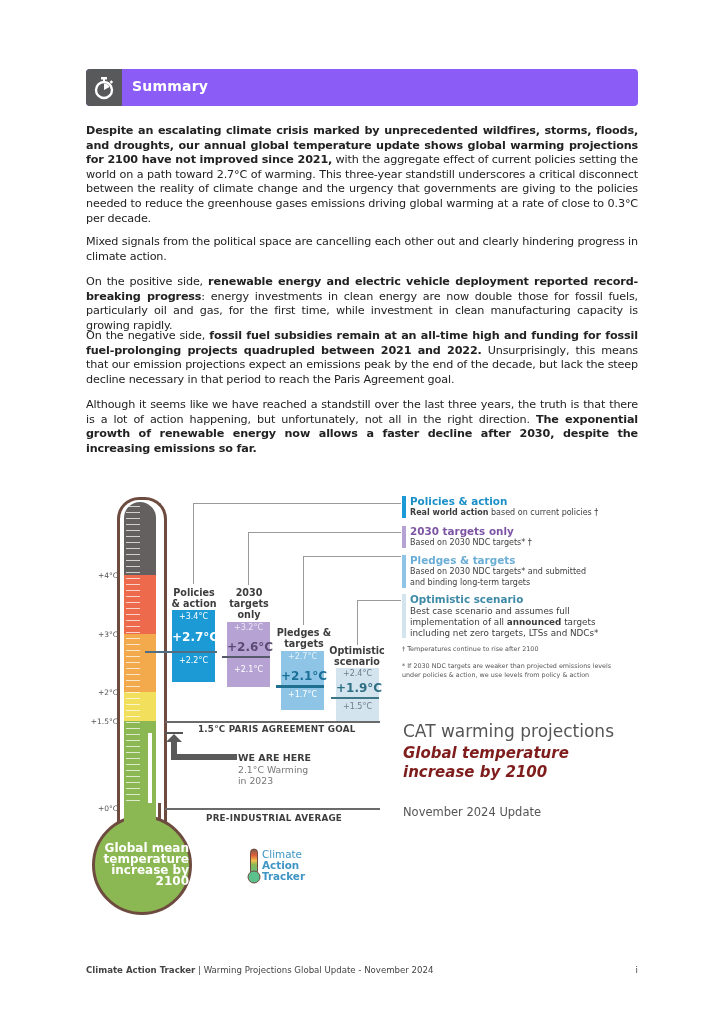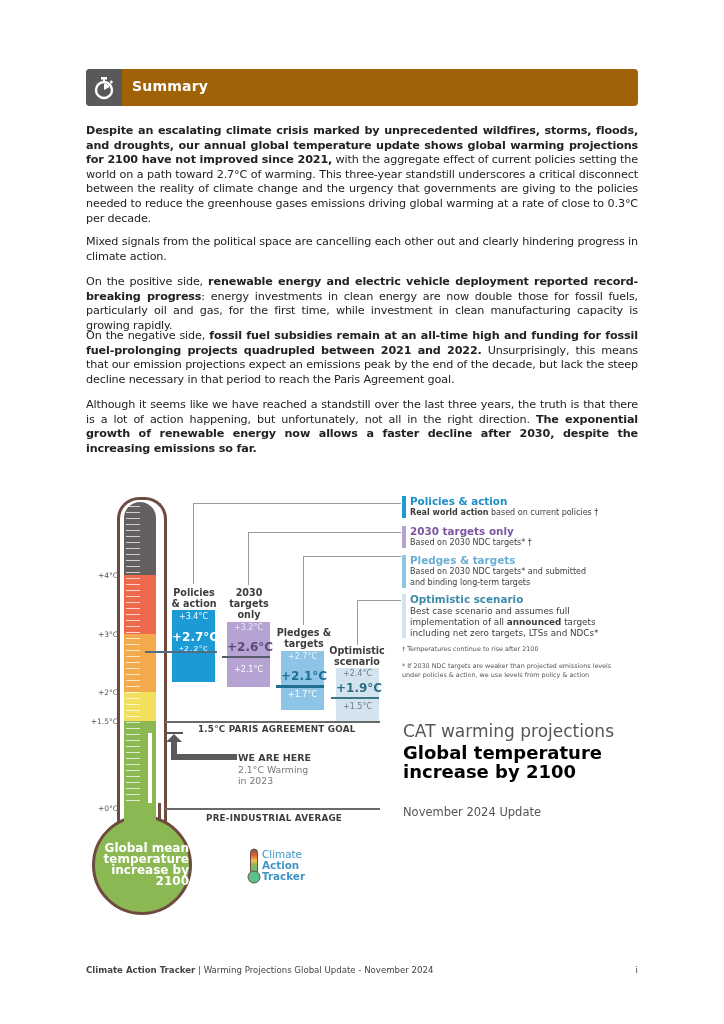--- a/index.html
+++ b/index.html
@@ -1,21 +1,21 @@
 <!DOCTYPE html>
 <html><head>
   <meta charset="utf-8">
   <style>
     html, body { margin:0; padding:0; }
     body { width:724px; height:1024px; background:#ffffff; position:relative; overflow:hidden;
            font-family:"DejaVu Sans", sans-serif; color:#2b2b2b; }
     .abs { position:absolute; }
 
     
-    .hdr { left:86px; top:69px; width:552px; height:37px; background:#a16207; border-radius:4px; overflow:hidden; }
+    .hdr { left:86px; top:69px; width:552px; height:37px; background:#8b5cf6; border-radius:4px; overflow:hidden; }
     .hdr-icon { left:0; top:0; width:36px; height:37px; background:#58595b; display:flex; align-items:center; justify-content:center; }
     .hdr-title { left:46px; top:9px; font-weight:bold; font-size:14px; color:#ffffff; letter-spacing:0.2px; }
 
     
     .para { left:86px; width:552px; font-size:11.2px; line-height:14.6px; color:#222; text-align:justify; letter-spacing:-0.15px; }
     .para b { font-weight:bold; }
 
     
     .tick-label { font-size:7.5px; color:#555; width:30px; text-align:right; }
     .tube-outer { left:117px; top:497px; width:44px; height:330px; border:3px solid #6e4b3f; border-bottom:none; border-radius:22px 22px 0 0; background:#fff; }
@@ -31,21 +31,21 @@
 
     .leg-bar { width:4px; }
     .leg-title { font-weight:bold; font-size:10.4px; }
     .leg-desc { font-size:8px; color:#3d3d3d; line-height:10.5px; }
 
     .conn { border-color:#9a9a9a; border-style:solid; border-width:0; }
     .ref-line { height:2px; background:#6a6a6a; }
     .ref-label { font-weight:bold; font-size:8.8px; color:#3d3d3d; letter-spacing:0.2px; }
 
     .cat-title { font-size:17px; color:#555; }
-    .cat-sub { font-size:18px; font-weight:bold; color:#000000; line-height:18px; }
+    .cat-sub { font-size:15px; font-weight:bold; color:#7f1d1d; line-height:18px;font-style:italic; }
     .cat-date { font-size:11.5px; color:#555;margin-top:12px; }
 
     .footer { left:86px; top:965px; width:552px; font-size:8.6px; color:#444; }
   </style>
 </head>
 <body>
 
 <div class="abs hdr">
   <div class="abs hdr-icon">
     <svg width="22" height="24" viewBox="0 0 22 24">
@@ -108,21 +108,21 @@
   <div class="abs conn" style="left:357px;top:600px;width:43px;height:44px;border-left-width:1px;border-top-width:1px;"></div>
 
   <div class="abs scen-title" style="left:168px;top:587px;width:52px;">Policies &amp; action</div>
   <div class="abs scen-title" style="left:226px;top:587px;width:46px;">2030 targets only</div>
   <div class="abs scen-title" style="left:276px;top:627px;width:56px;">Pledges &amp; targets</div>
   <div class="abs scen-title" style="left:328px;top:645px;width:58px;">Optimistic scenario</div>
 
   <div class="abs box" style="left:172px;top:610px;width:43px;height:72px;background:#1b9ad6;">
     <div class="hi" style="margin-top:2px;">+3.4°C</div>
     <div class="mid" style="margin-top:9px;">+2.7°C</div>
-    <div class="lo" style="font-family:Liberation Mono, monospace;">+2.2°C</div>
+    <div class="lo" style="margin-top:12px;">+2.2°C</div>
   </div>
   <div class="abs box" style="left:227px;top:622px;width:43px;height:65px;background:#b6a3d3;">
     <div class="hi" style="margin-top:1px;color:#ece6f5;">+3.2°C</div>
     <div class="mid" style="margin-top:8px;color:#5a4a74;">+2.6°C</div>
     <div class="lo" style="margin-top:11px;">+2.1°C</div>
   </div>
   <div class="abs box" style="left:281px;top:651px;width:43px;height:59px;background:#8ec5e6;">
     <div class="hi" style="margin-top:1px;color:#e3f1fa;">+2.7°C</div>
     <div class="mid" style="margin-top:8px;color:#1a6f96;">+2.1°C</div>
     <div class="lo" style="margin-top:7px;">+1.7°C</div>

